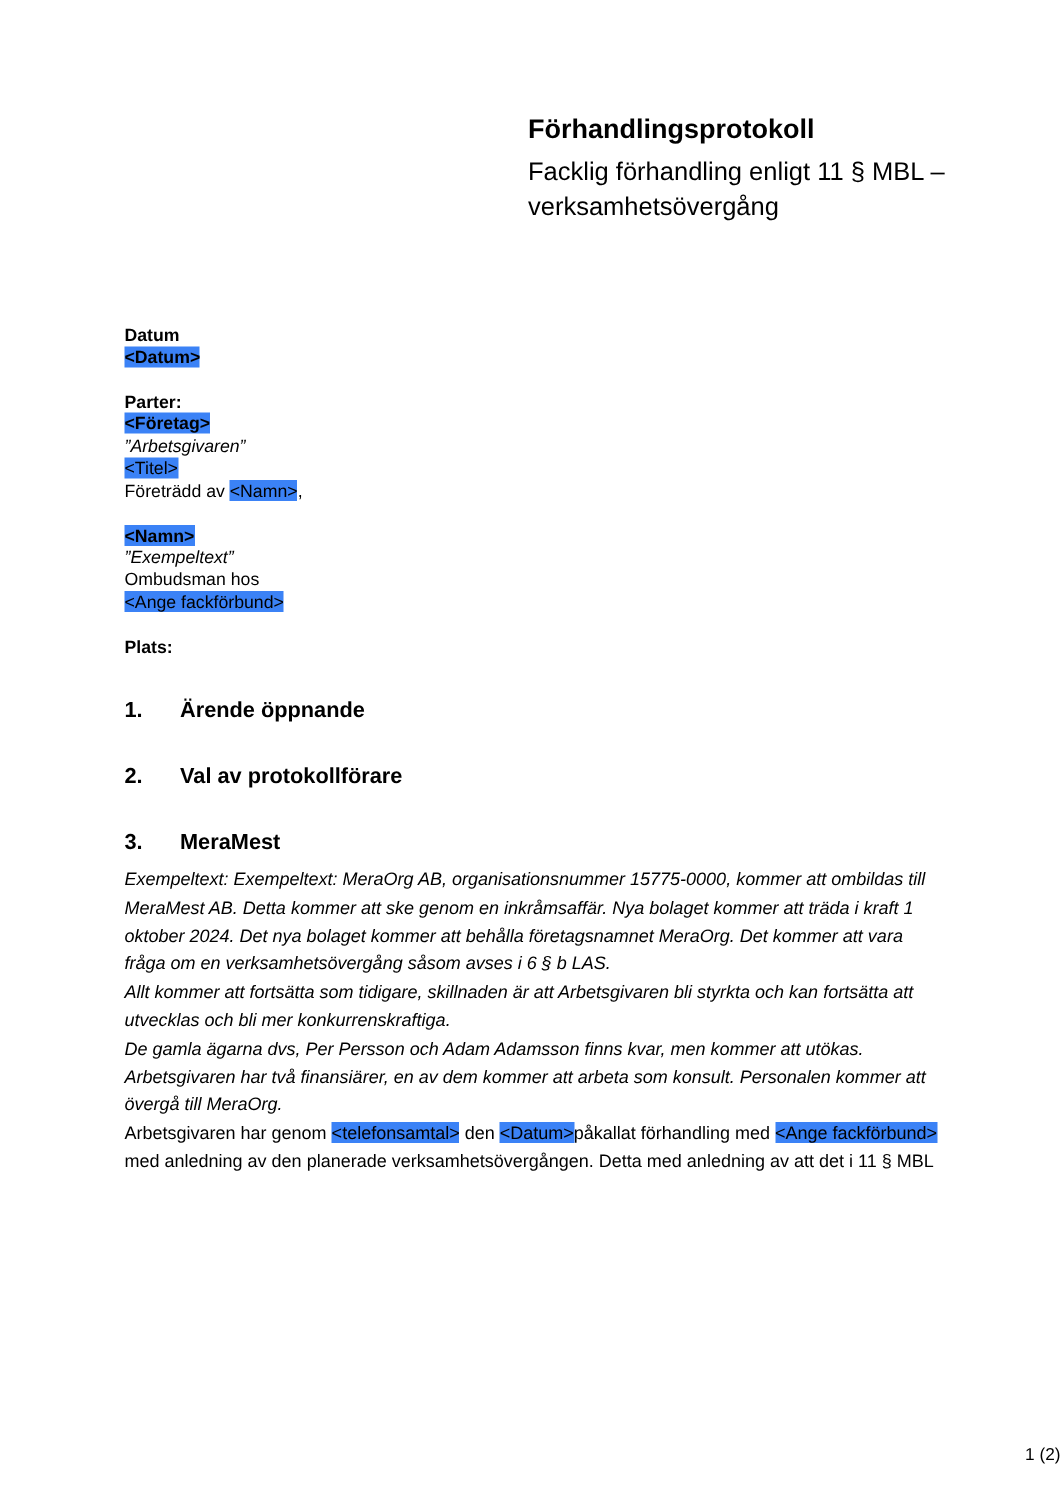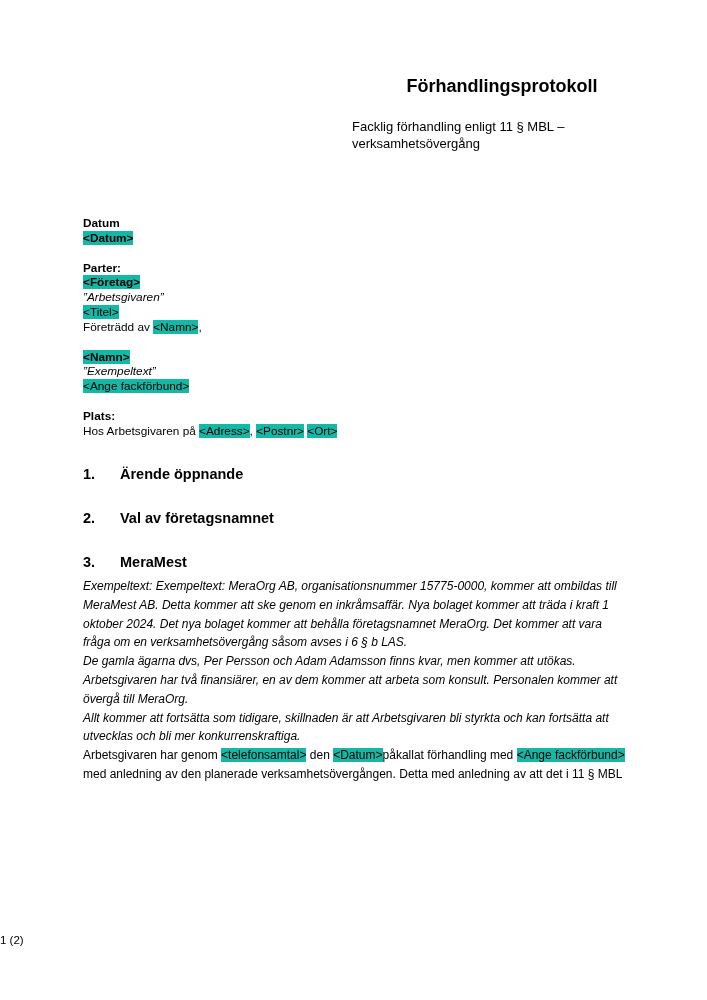--- a/index.html
+++ b/index.html
@@ -7,39 +7,39 @@
     position: relative;
     width: 707px;
     height: 1000px;
     background: #ffffff;
     color: #000000;
     font-family: "Liberation Sans", "DejaVu Sans", sans-serif;
     overflow: hidden;
   }
   
   .doc-header { position: absolute; left: 352px; top: 76px; width: 300px; }
-  .doc-title { margin: 0 0 20px 0; font-size: 18px; font-weight: 700; line-height: 1.22; text-align: center; }
-  .doc-subtitle { font-size: 13px; line-height: 1.33; }
+  .doc-title { margin: 0 0 6px 0; font-size: 18px; font-weight: 700; line-height: 1.22; }
+  .doc-subtitle { font-size: 17px; line-height: 1.33; }
   
   .doc-body { position: absolute; left: 83px; top: 216px; width: 546px; font-size: 11.8px; line-height: 14.8px; }
   .doc-body p { margin: 0; }
   .block { margin-bottom: 15px; }
   .bold { font-weight: 700; }
   .italic { font-style: italic; }
-  .hl { background: #14b8a6; }
+  .hl { background: #3b82f6; }
   .party + .party { margin-top: 15px; }
   
   .section-heading { display: flex; font-size: 14.5px; font-weight: 700; margin: 26px 0 6px 0; line-height: 1.25; }
   .section-number { width: 37px; flex-shrink: 0; }
   .section-text { line-height: 1.5; }
   
   .para { font-size: 12px; line-height: 18.8px; margin: 0 0 19px 0; }
   .para:last-child { margin-bottom: 0; }
   
-  .page-footer { position: absolute; left: 0; top: 934px; width: 707px; text-align: left; font-size: 11.5px; }
+  .page-footer { position: absolute; left: 0; top: 964px; width: 707px; text-align: right; font-size: 11.5px; }
 </style>
 </head>
 <body>
 
 <div class="page">
 
   <header class="doc-header">
     <h1 class="doc-title">Förhandlingsprotokoll</h1>
     <div class="doc-subtitle"><span>Facklig förhandling enligt 11 § MBL –</span><br><span>verksamhetsövergång</span></div>
   </header>
@@ -56,46 +56,46 @@
       <p class="bold">Parter:</p>
       <div class="party">
         <p><span class="hl bold">&lt;Företag&gt;</span></p>
         <p class="italic">”Arbetsgivaren”</p>
         <p><span class="hl">&lt;Titel&gt;</span></p>
         <p><span>Företrädd av </span><span class="hl">&lt;Namn&gt;</span><span>,</span></p>
       </div>
       <div class="party">
         <p><span class="hl bold">&lt;Namn&gt;</span></p>
         <p class="italic">”Exempeltext”</p>
+        <p>Ombudsman hos</p>
         <p><span class="hl">&lt;Ange fackförbund&gt;</span></p>
       </div>
     </div>
 
     <div class="block">
       <p class="bold">Plats:</p>
-      <p><span>Hos Arbetsgivaren på </span><span class="hl">&lt;Adress&gt;</span><span>, </span><span class="hl">&lt;Postnr&gt;</span><span> </span><span class="hl">&lt;Ort&gt;</span></p>
     </div>
 
     <h2 class="section-heading">
         <span class="section-number">1.</span>
         <span>Ärende öppnande</span>
       </h2>
 
     <h2 class="section-heading">
         <span class="section-number">2.</span>
-        <span>Val av företagsnamnet</span>
+        <span>Val av protokollförare</span>
       </h2>
 
     <h2 class="section-heading">
         <span class="section-number">3.</span>
         <span>MeraMest</span>
       </h2>
     <p class="para italic">Exempeltext: Exempeltext: MeraOrg AB, organisationsnummer 15775-0000, kommer att ombildas till MeraMest AB. Detta kommer att ske genom en inkråmsaffär. Nya bolaget kommer att träda i kraft 1 oktober 2024. Det nya bolaget kommer att behålla företagsnamnet MeraOrg. Det kommer att vara fråga om en verksamhetsövergång såsom avses i 6 § b LAS.</p>
+    <p class="para italic">Allt kommer att fortsätta som tidigare, skillnaden är att Arbetsgivaren bli styrkta och kan fortsätta att utvecklas och bli mer konkurrenskraftiga.</p>
     <p class="para italic">De gamla ägarna dvs, Per Persson och Adam Adamsson finns kvar, men kommer att utökas. Arbetsgivaren har två finansiärer, en av dem kommer att arbeta som konsult. Personalen kommer att övergå till MeraOrg.</p>
-    <p class="para italic">Allt kommer att fortsätta som tidigare, skillnaden är att Arbetsgivaren bli styrkta och kan fortsätta att utvecklas och bli mer konkurrenskraftiga.</p>
     <p class="para"><span>Arbetsgivaren har genom </span><span class="hl">&lt;telefonsamtal&gt;</span><span> den </span><span class="hl">&lt;Datum&gt;</span><span>påkallat förhandling med </span><span class="hl">&lt;Ange fackförbund&gt;</span><span> med anledning av den planerade verksamhetsövergången. Detta med anledning av att det i 11 § MBL</span></p>
 
   </main>
 
   <footer class="page-footer">
     <span>1 (2)</span>
   </footer>
 
 </div>
 

